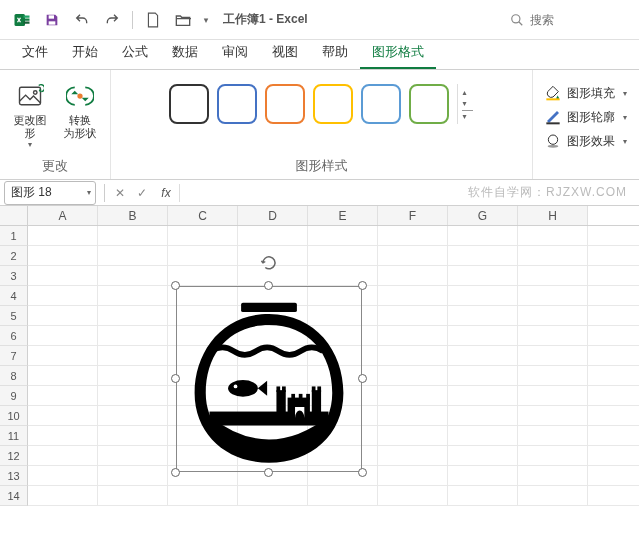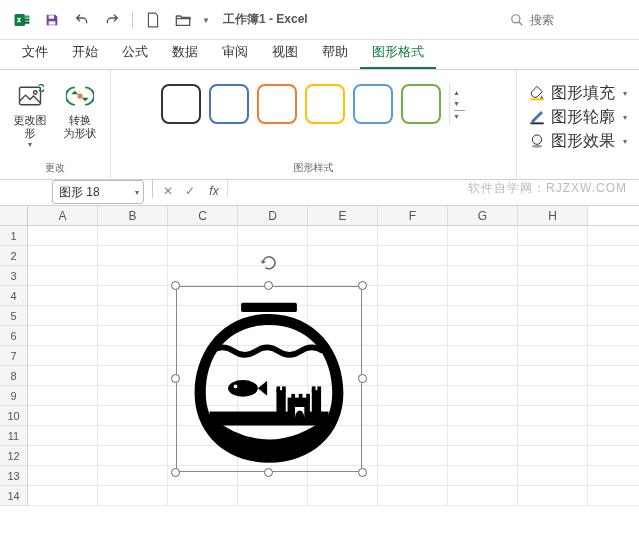--- a/index.html
+++ b/index.html
@@ -13,34 +13,34 @@
 .titlebar .search { display: flex; align-items: center; gap: 6px; width: 130px; height: 26px; border: 1px solid transparent; border-radius: 4px; padding: 0 8px; color: #666; }
 .titlebar .search input { border: none; outline: none; width: 90px; font-size: 12px; color: #333; background: transparent; }
 
 .tabs { height: 30px; background: #fff; display: flex; align-items: flex-end; padding: 0 10px; gap: 0; border-bottom: 1px solid #d0d0d0; }
 .tab { padding: 6px 12px 6px; font-size: 13px; color: #333; cursor: pointer; border-bottom: 2px solid transparent; }
 .tab.active { color: #107c41; border-bottom: 2px solid #107c41; font-weight: 500; }
 
 .ribbon { height: 110px; background: #fff; border-bottom: 1px solid #d0d0d0; display: flex; }
 .ribbon-group { border-right: 1px solid #e5e5e5; display: flex; flex-direction: column; justify-content: space-between; padding: 6px 8px 2px; }
 .ribbon-group-content { display: flex; gap: 6px; align-items: flex-start; flex: 1; }
-.ribbon-group-label { font-size: 10px; color: #666; text-align: center; padding: 2px 0; }
+.ribbon-group-label { font-size: 13px; color: #666; text-align: center; padding: 2px 0; }
 .big-btn { display: flex; flex-direction: column; align-items: center; width: 44px; cursor: pointer; padding: 4px 2px; border-radius: 4px; }
 .big-btn .icon-slot { width: 32px; height: 32px; display: flex; align-items: center; justify-content: center; }
 .big-btn .txt { font-size: 11px; text-align: center; line-height: 1.2; margin-top: 2px; color: #333; }
 
 .style-gallery { display: flex; gap: 8px; padding-top: 8px; }
 .style-item { width: 40px; height: 40px; border-radius: 8px; border: 2px solid; cursor: pointer; }
 
 .fill-group { display: flex; flex-direction: column; gap: 2px; justify-content: flex-start; padding-top: 6px; }
 .fill-row { display: flex; align-items: center; gap: 6px; height: 22px; padding: 0 4px; cursor: pointer; border-radius: 3px; }
-.fill-row .txt { font-size: 16px; }
+.fill-row .txt { font-size: 12px; }
 .fill-row .drop { font-size: 8px; color: #666; margin-left: 2px; }
 
-.namebox-row { height: 26px; display: flex; border-bottom: 1px solid #d0d0d0; background: #fff; padding-left: 48px; }
+.namebox-row { height: 26px; display: flex; align-items: center; border-bottom: 1px solid #d0d0d0; background: #fff; }
 .namebox { width: 92px; height: 24px; border: 1px solid #bbb; border-radius: 3px; margin: 0 4px; display: flex; align-items: center; padding: 0 6px; font-size: 12px; position: relative; }
 .namebox .drop { position: absolute; right: 4px; font-size: 8px; color: #666; }
 .fx-btn { width: 22px; height: 22px; display: flex; align-items: center; justify-content: center; color: #888; font-size: 12px; }
 .fx-btn.check { color: #888; }
 .fx-label { font-style: italic; color: #555; margin-left: 4px; }
 .watermark { flex: 1; text-align: right; padding-right: 12px; color: #bbb; font-size: 12px; letter-spacing: 1px; }
 
 .grid-area { position: relative; background: #fff; }
 .colheads { display: flex; height: 20px; border-bottom: 1px solid #d0d0d0; }
 .corner { width: 28px; border-right: 1px solid #d0d0d0; background: #f5f5f5; }

